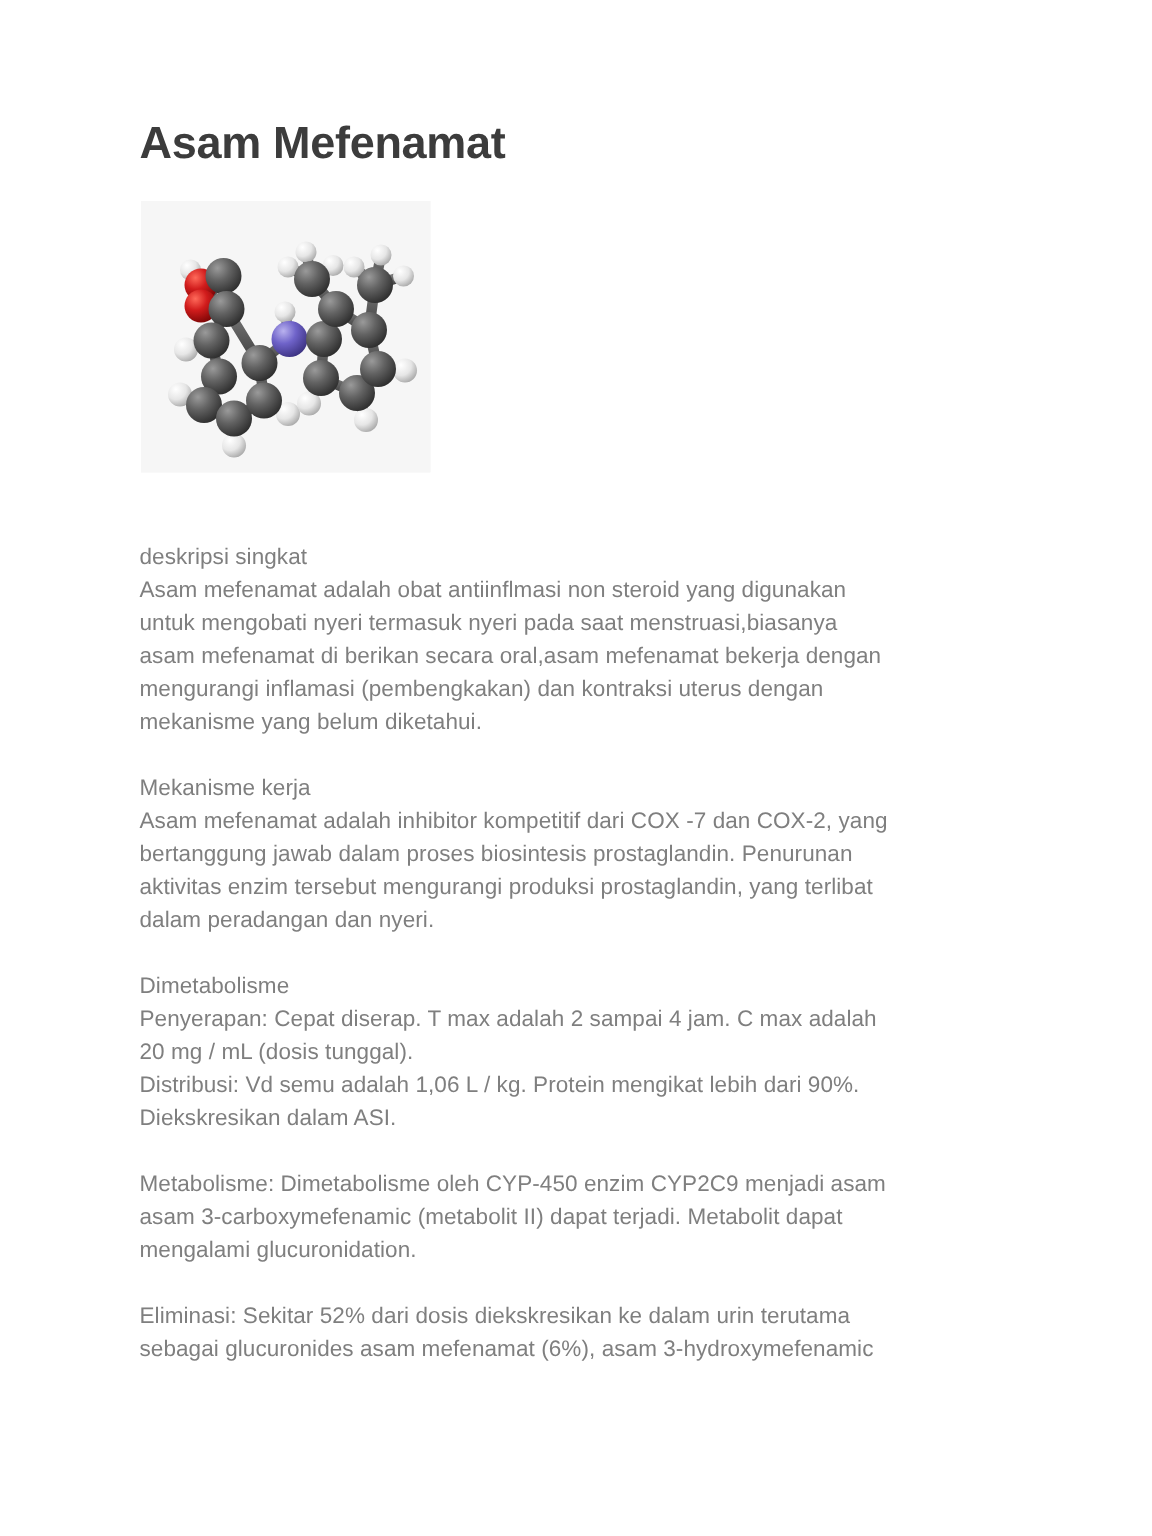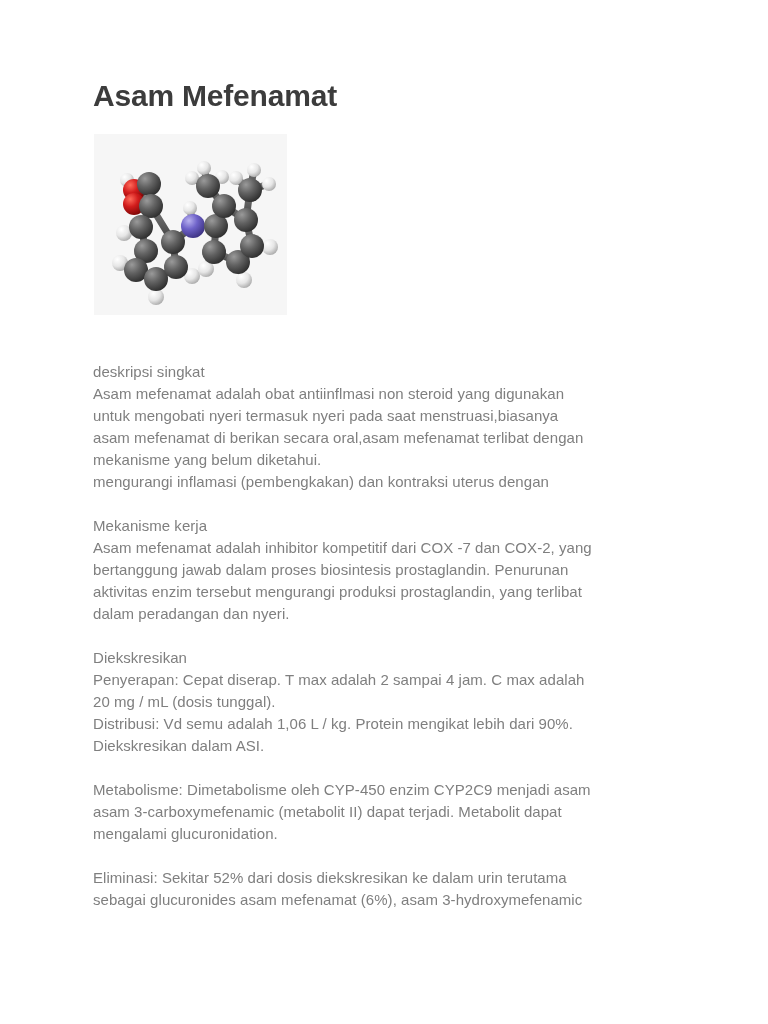--- a/index.html
+++ b/index.html
@@ -184,35 +184,35 @@
           <circle cx="114" cy="52" r="12" fill="url(#gC)"></circle>
           <circle cx="156" cy="56" r="12" fill="url(#gC)"></circle>
         </g>
       </svg>
     </div>
 
     <p class="para">
       <span class="line">deskripsi singkat</span>
       <span class="line">Asam mefenamat adalah obat antiinflmasi non steroid yang digunakan</span>
       <span class="line">untuk mengobati nyeri termasuk nyeri pada saat menstruasi,biasanya</span>
-      <span class="line">asam mefenamat di berikan secara oral,asam mefenamat terlibat dengan</span>
+      <span class="line">asam mefenamat di berikan secara oral,asam mefenamat bekerja dengan</span>
+      <span class="line">mengurangi inflamasi (pembengkakan) dan kontraksi uterus dengan</span>
       <span class="line">mekanisme yang belum diketahui.</span>
-      <span class="line">mengurangi inflamasi (pembengkakan) dan kontraksi uterus dengan</span>
     </p>
 
     <p class="para">
       <span class="line">Mekanisme kerja</span>
       <span class="line">Asam mefenamat adalah inhibitor kompetitif dari COX -7 dan COX-2, yang</span>
       <span class="line">bertanggung jawab dalam proses biosintesis prostaglandin. Penurunan</span>
       <span class="line">aktivitas enzim tersebut mengurangi produksi prostaglandin, yang terlibat</span>
       <span class="line">dalam peradangan dan nyeri.</span>
     </p>
 
     <p class="para">
-      <span class="line">Diekskresikan</span>
+      <span class="line">Dimetabolisme</span>
       <span class="line">Penyerapan: Cepat diserap. T max adalah 2 sampai 4 jam. C max adalah</span>
       <span class="line">20 mg / mL (dosis tunggal).</span>
       <span class="line">Distribusi: Vd semu adalah 1,06 L / kg. Protein mengikat lebih dari 90%.</span>
       <span class="line">Diekskresikan dalam ASI.</span>
     </p>
 
     <p class="para">
       <span class="line">Metabolisme: Dimetabolisme oleh CYP-450 enzim CYP2C9 menjadi asam</span>
       <span class="line">asam 3-carboxymefenamic (metabolit II) dapat terjadi. Metabolit dapat</span>
       <span class="line">mengalami glucuronidation.</span>

